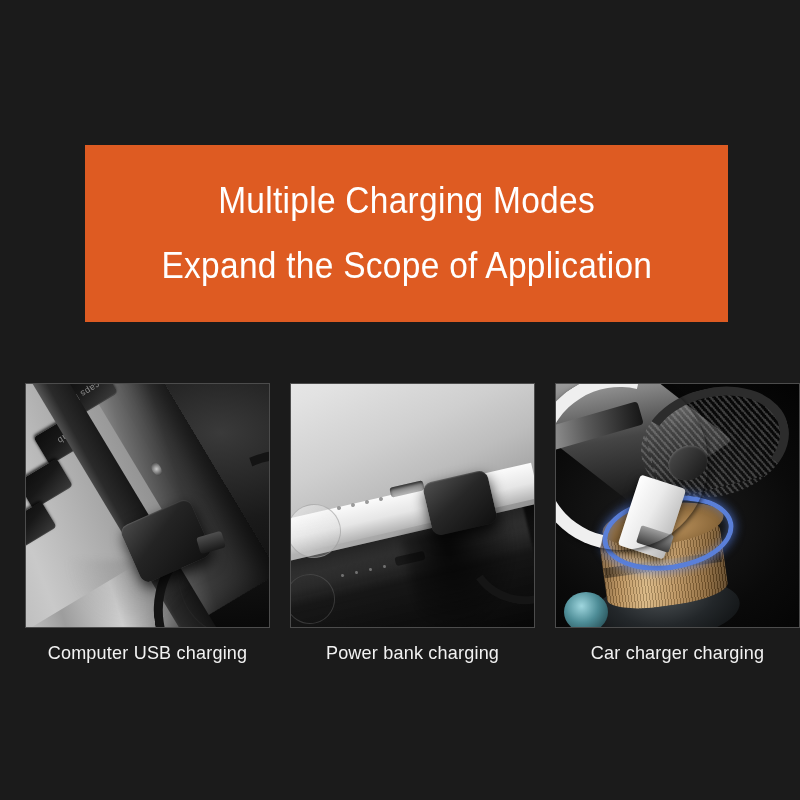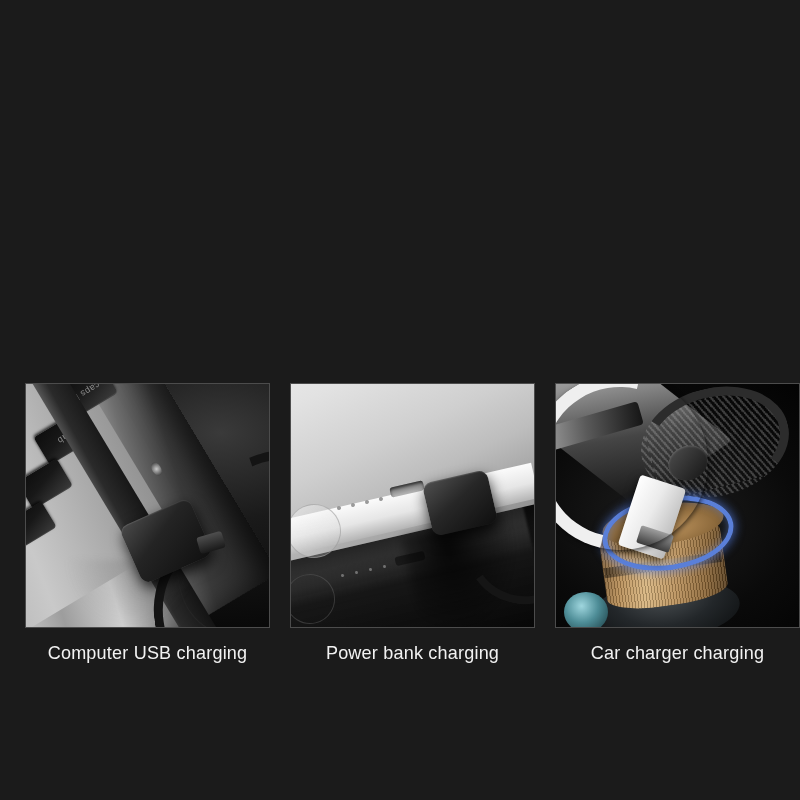--- a/index.html
+++ b/index.html
@@ -301,20 +301,24 @@
   }
   .c1{left:25px;}
   .c2{left:290px;}
   .c3{left:555px;}
 </style>
 </head>
 <body>
 
 <div class="stage">
 
+  <div class="banner">
+    <div class="banner-line l1">Multiple Charging Modes</div>
+    <div class="banner-line l2">Expand the Scope of Application</div>
+  </div>
 
   <div class="panels">
 
     <div class="panel p1">
       <div class="inner">
         <div class="desk"></div>
         <div class="lapbody"></div>
         <div class="keyplate"></div>
         <div class="key k-caps">caps lock</div>
         <div class="key k-tab">tab</div>

